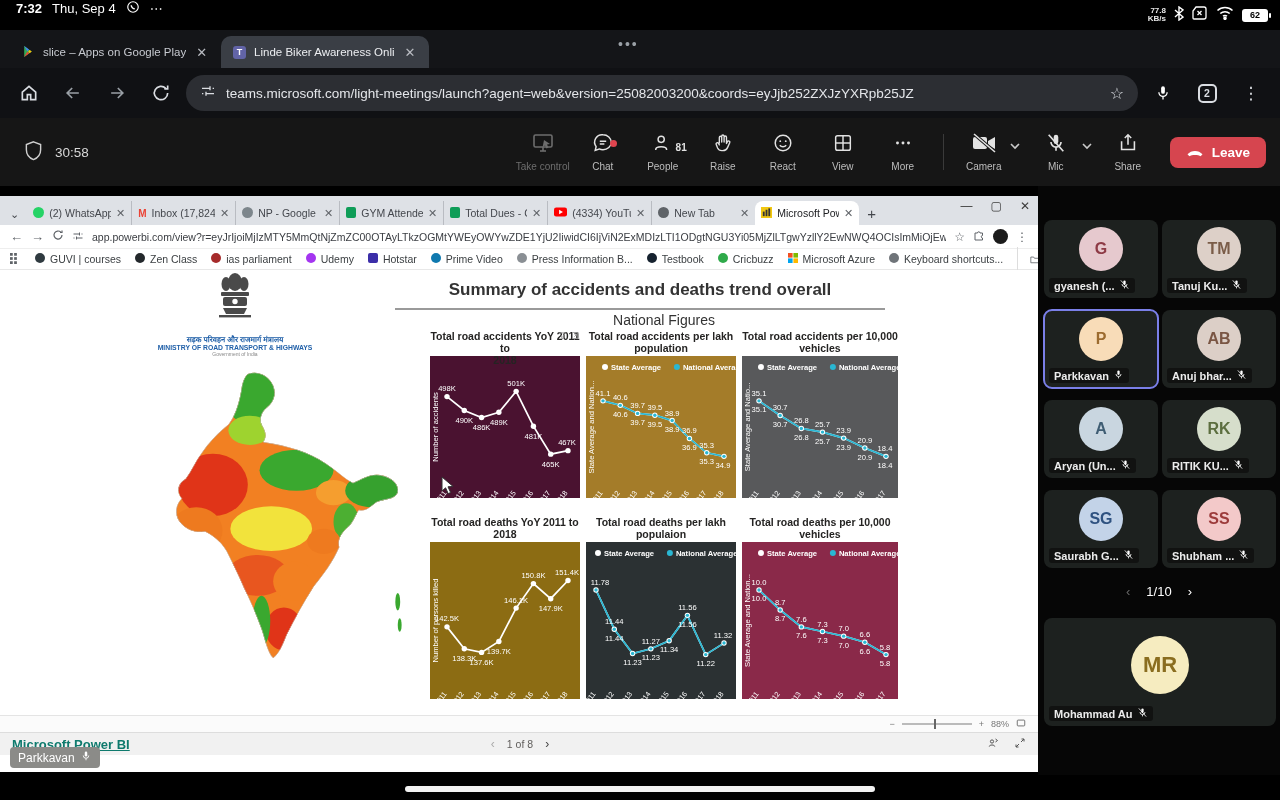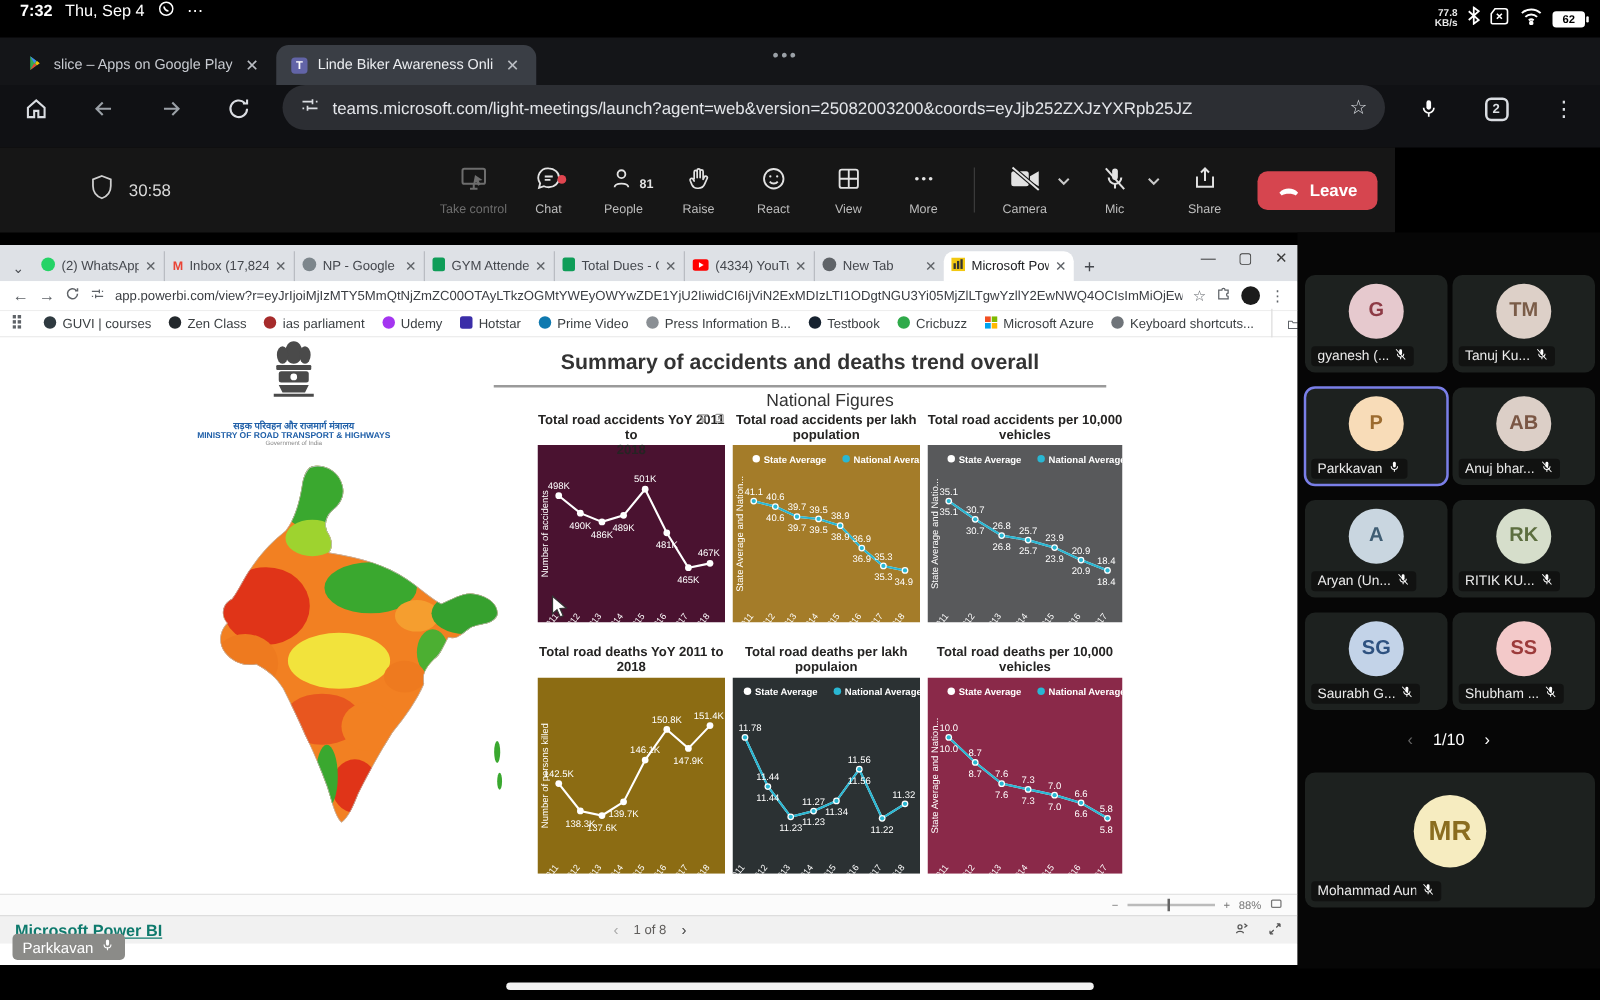--- a/index.html
+++ b/index.html
@@ -18,28 +18,28 @@
   
   #tab-strip{position:absolute;left:0;top:30px;width:1280px;height:38px;background:#141518;}
   #outer-tabs{position:absolute;left:10px;bottom:0;display:flex;align-items:flex-end;height:38px;}
   .otab{display:flex;align-items:center;gap:8px;height:32px;padding:0 12px;max-width:250px;font-size:11.5px;color:#c7cad0;}
   .otab.active{background:#3a3e45;color:#eceef1;border-radius:10px 10px 0 0;}
   .otab .ttl{white-space:nowrap;overflow:hidden;text-overflow:ellipsis;max-width:170px;}
   .otab .x{color:#b9bcc2;font-size:13px;padding:0 2px;}
   .strip-dots{position:absolute;left:618px;top:6px;color:#9aa0a6;font-size:14px;letter-spacing:2px;}
 
   
-  #browser-toolbar{position:absolute;left:0;top:68px;width:1280px;height:50px;background:#101114;display:flex;align-items:flex-start;gap:16px;padding:0 10px;}
+  #browser-toolbar{position:absolute;left:0;top:68px;width:1280px;height:50px;background:#101114;display:flex;align-items:center;gap:6px;padding:0 10px;}
   .tool-ic{width:38px;height:38px;display:flex;align-items:center;justify-content:center;color:#dadde2;}
   #omnibox{flex:1;height:36px;background:#2c2e33;border-radius:18px;display:flex;align-items:center;gap:10px;padding:0 14px;color:#e4e6ea;min-width:0;}
   #omnibox .url{flex:1;font-size:13.5px;white-space:nowrap;overflow:hidden;color:#e4e6ea;}
   .tabcount{width:19px;height:19px;border:2px solid #dadde2;border-radius:5px;color:#dadde2;font-size:10.5px;font-weight:bold;display:flex;align-items:center;justify-content:center;}
 
   
-  #teams-bar{position:absolute;left:0;top:118px;width:1116px;height:68px;background:#161616;display:flex;align-items:center;padding-left:48px;}
+  #teams-bar{position:absolute;left:0;top:118px;width:1280px;height:68px;background:#161616;display:flex;align-items:center;}
   #meet-left{display:flex;align-items:center;gap:12px;padding-left:24px;color:#dfdfdf;}
   #meet-timer{font-size:13.5px;color:#d8d8d8;}
   #meet-controls{position:absolute;right:14px;top:0;height:68px;display:flex;align-items:center;gap:4px;}
   .mbtn{display:flex;flex-direction:column;align-items:center;justify-content:center;width:56px;gap:3px;color:#e2e2e2;position:relative;}
   .mbtn .lbl{font-size:10px;color:#bdbdbd;white-space:nowrap;}
   .mbtn.disabled,.mbtn.disabled .lbl{color:#6d6d6d;}
   .mbtn .dot{position:absolute;top:8px;right:14px;width:7px;height:7px;border-radius:50%;background:#e0454f;}
   .mbtn .cnt{position:absolute;top:10px;right:4px;font-size:10px;color:#e2e2e2;font-weight:bold;}
   .mdivider{width:1px;height:36px;background:#3a3a3a;margin:0 8px;}
   .devgrp{display:flex;align-items:center;}
@@ -94,21 +94,21 @@
   #pbi-pager .pg-chev{color:#aaa;font-size:12px;}
   #footer-icons{margin-left:auto;display:flex;gap:14px;color:#555;}
   #white-strip{position:absolute;left:0;top:559px;width:1038px;height:17px;background:#fff;}
   #caption-chip{position:absolute;left:10px;top:551px;background:#8b8b88;color:#fff;border-radius:4px;padding:3px 8px;font-size:12px;display:flex;align-items:center;gap:5px;}
 
   
   #participants{position:absolute;left:1038px;top:186px;width:242px;height:589px;background:#060606;}
   .tile{position:absolute;width:114px;height:78px;background:#1d211f;border-radius:8px;}
   .tile.hl{outline:2.5px solid #7a7fe8;outline-offset:-1px;}
   .tile .av{position:absolute;left:50%;top:7px;transform:translateX(-50%);width:44px;height:44px;border-radius:50%;display:flex;align-items:center;justify-content:center;font-weight:bold;font-size:16px;}
-  .namechip{position:absolute;left:5px;bottom:5px;max-width:104px;background:rgba(10,10,10,.62);border-radius:3px;padding:1px 5px;font-size:11px;color:#ececec;display:flex;align-items:center;gap:4px;}
+  .namechip{position:absolute;left:5px;bottom:5px;max-width:104px;background:rgba(10,10,10,.62);border-radius:3px;padding:1px 5px;font-size:11px;color:#ececec;display:flex;align-items:center;gap:4px;font-weight:bold;}
   .namechip .nm{white-space:nowrap;overflow:hidden;max-width:78px;}
   #ppl-pager{position:absolute;left:0;top:398px;width:242px;display:flex;align-items:center;justify-content:center;gap:16px;color:#fff;font-size:13px;}
   #ppl-pager .dim{color:#666;}
   #spot-tile{position:absolute;left:6px;top:432px;width:232px;height:108px;background:#1d211f;border-radius:8px;}
   #spot-tile .av{position:absolute;left:50%;top:18px;transform:translateX(-50%);width:58px;height:58px;border-radius:50%;display:flex;align-items:center;justify-content:center;font-weight:bold;font-size:22px;}
 
   
   #bottom-strip{position:absolute;left:0;top:775px;width:1280px;height:25px;background:#000;}
   #gesture-bar{position:absolute;left:405px;top:11px;width:470px;height:6px;border-radius:3px;background:#f2f2f2;}
 </style>

